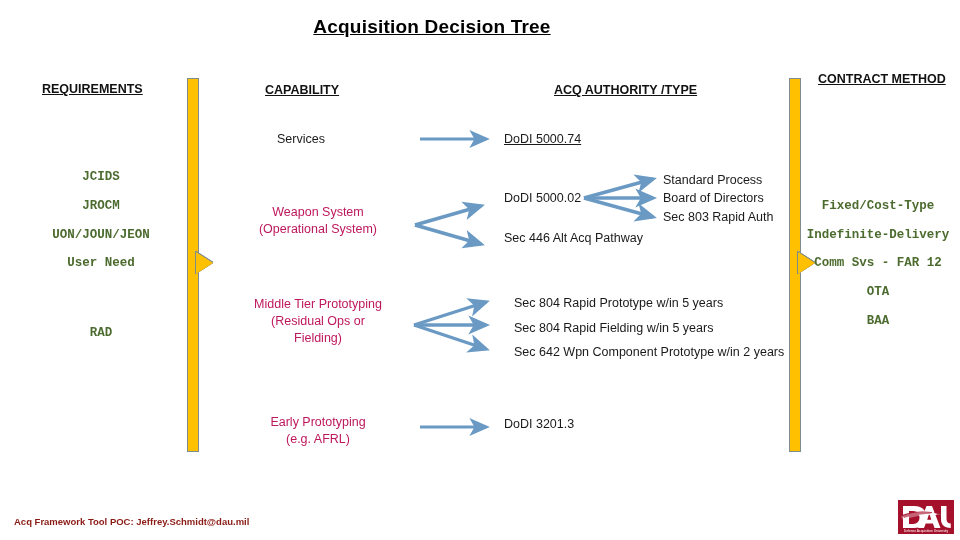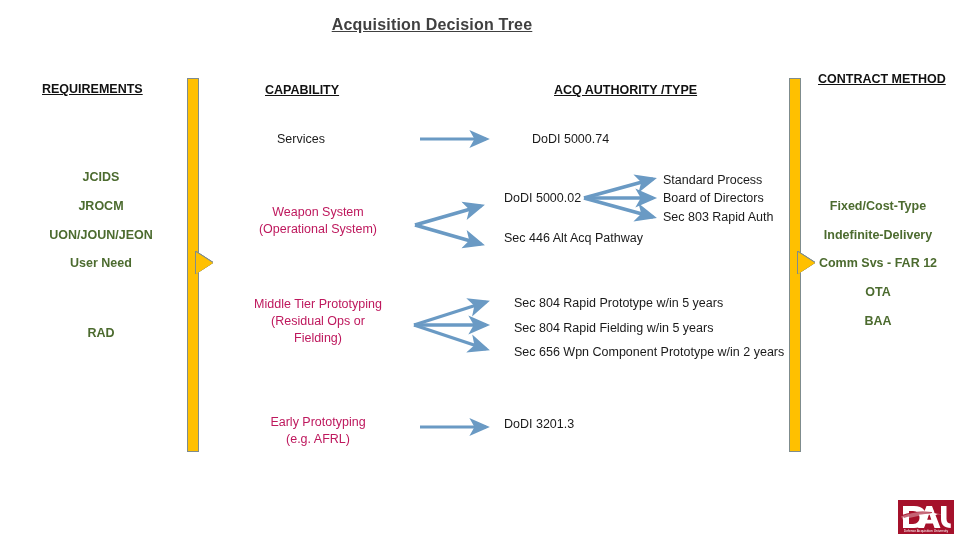--- a/index.html
+++ b/index.html
@@ -7,21 +7,21 @@
     width:960px;height:540px;background:#ffffff;
     font-family:"Liberation Sans","DejaVu Sans",sans-serif;
     position:relative;overflow:hidden;
   }
   .canvas{position:absolute;left:0;top:0;width:960px;height:540px;}
   .abs{position:absolute;}
 
   
   #page-title{
     left:0;top:16px;width:864px;text-align:center;
-    font-size:16px;font-weight:bold;color:#404040;
+    font-size:19px;font-weight:bold;color:#000000;
     text-decoration:underline;letter-spacing:.2px;
   }
 
   
   .col-header{
     font-size:12.5px;font-weight:bold;color:#111111;
     text-decoration:underline;white-space:nowrap;
   }
 
   
@@ -32,21 +32,21 @@
   .bar-arrow{
     width:0;height:0;border-top:11px solid transparent;
     border-bottom:11px solid transparent;border-left:17px solid #FFC000;
     filter:drop-shadow(0.8px 0 0 #7F8C8D) drop-shadow(-0.8px 0 0 #7F8C8D)
            drop-shadow(0 0.8px 0 #7F8C8D) drop-shadow(0 -0.8px 0 #7F8C8D);
   }
 
   
   .green-item{
     font-size:12.5px;font-weight:bold;color:#4C6B2F;
-    white-space:nowrap;text-align:center;
+    white-space:nowrap;text-align:center;font-family:Liberation Mono, monospace;
   }
   .plain{
     font-size:12.5px;color:#1a1a1a;white-space:nowrap;
   }
   .plain.center{text-align:center;}
   .multiline{
     font-size:12.5px;color:#be185d;text-align:center;line-height:1.35;
   }
   .italic-note{
     font-size:11.5px;color:#1a1a1a;font-style:italic;
@@ -94,37 +94,37 @@
   <div class="abs green-item" style="left:22px;top:285px;width:158px;margin-top:41px;">RAD</div>
 
   <div class="abs plain center" style="left:215px;top:132px;width:172px;">Services</div>
 
   <div class="abs multiline" style="left:232px;top:204px;width:172px;">Weapon System<br>(Operational System)</div>
 
   <div class="abs multiline" style="left:232px;top:296px;width:172px;">Middle Tier Prototyping<br>(Residual Ops or<br>Fielding)</div>
 
   <div class="abs multiline" style="left:232px;top:414px;width:172px;">Early Prototyping<br>(e.g. AFRL)</div>
 
-  <div class="abs plain" style="left:532px;top:132px;">DoDI 5000.74</div>
+  <div class="abs plain" style="left:504px;top:132px;text-decoration:underline;">DoDI 5000.74</div>
 
   <div class="abs plain" style="left:504px;top:191px;">DoDI 5000.02</div>
 
   <div class="abs plain" style="left:663px;top:173px;">Standard Process</div>
 
   <div class="abs plain" style="left:663px;top:191px;">Board of Directors</div>
 
   <div class="abs plain" style="left:663px;top:210px;">Sec 803 Rapid Auth</div>
 
   <div class="abs plain" style="left:504px;top:231px;">Sec 446 Alt Acq Pathway</div>
 
   <div class="abs plain" style="left:514px;top:296px;">Sec 804 Rapid Prototype w/in 5 years</div>
 
   <div class="abs plain" style="left:514px;top:321px;">Sec 804 Rapid Fielding w/in 5 years</div>
 
-  <div class="abs plain" style="left:514px;top:345px;">Sec 656 Wpn Component Prototype w/in 2 years</div>
+  <div class="abs plain" style="left:514px;top:345px;">Sec 642 Wpn Component Prototype w/in 2 years</div>
 
   <div class="abs plain" style="left:504px;top:417px;">DoDI 3201.3</div>
 
 
   <div class="abs green-item" style="left:806px;top:199px;width:144px;">Fixed/Cost-Type</div>
   <div class="abs green-item" style="left:806px;top:228px;width:144px;">Indefinite-Delivery</div>
   <div class="abs green-item" style="left:806px;top:256px;width:144px;">Comm Svs - FAR 12</div>
   <div class="abs green-item" style="left:806px;top:285px;width:144px;">OTA</div>
   <div class="abs green-item" style="left:806px;top:314px;width:144px;">BAA</div>
 
@@ -154,20 +154,21 @@
       <line x1="414" y1="325" x2="486" y2="302" stroke="#6A9AC4" stroke-width="3.4" marker-end="url(#ah)"></line>
       <line x1="414" y1="325" x2="486" y2="325" stroke="#6A9AC4" stroke-width="3.4" marker-end="url(#ah)"></line>
       <line x1="414" y1="325" x2="486" y2="349" stroke="#6A9AC4" stroke-width="3.4" marker-end="url(#ah)"></line>
     </g>
 
     <g>
       <line x1="420" y1="427" x2="486" y2="427" stroke="#6A9AC4" stroke-width="3.2" marker-end="url(#ah)"></line>
     </g>
   </svg>
 
+  <div class="abs" id="footer-poc">Acq Framework Tool POC: Jeffrey.Schmidt@dau.mil</div>
 
   <div class="abs logo">
     <svg viewBox="0 0 112 68" width="56" height="34">
       <rect x="0" y="0" width="112" height="68" fill="#A5112B"></rect>
       <g fill="#ffffff">
         <path d="M10 12 h22 c16 0 25 9 25 22 0 13-9 22-25 22 H10 Z
                  M22 22 v26 h8 c9 0 13-6 13-13 0-7-4-13-13-13 Z"></path>
         <path d="M56 56 L72 12 h12 l16 44 h-12 l-3-9 H71 l-3 9 Z
                  M74 39 h10 l-5-15 Z" opacity="0"></path>
       </g>

